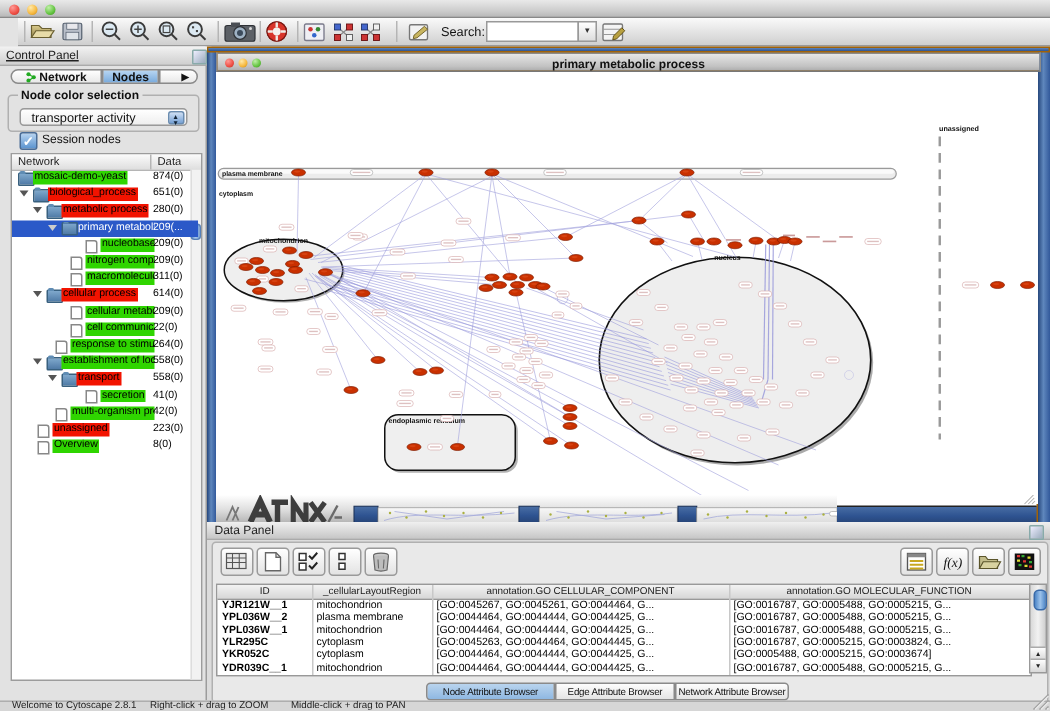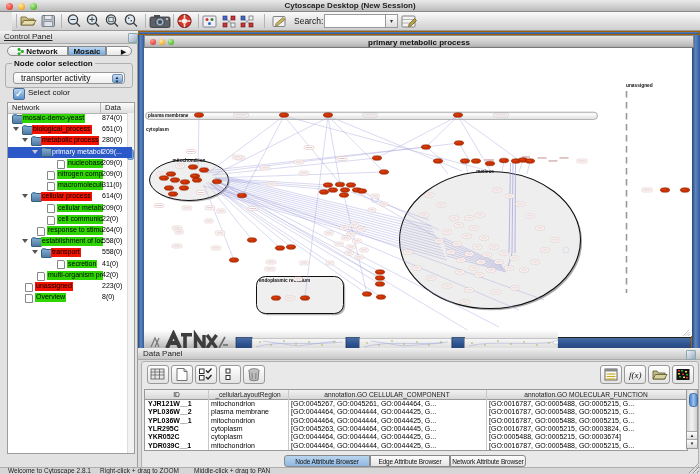--- a/index.html
+++ b/index.html
@@ -64,21 +64,20 @@
 #statusbar{left:0;top:467px;width:700px;height:7px;background:#d6d6d6;border-top:1px solid #aeaeae;font-size:6.5px;color:#222;}
 #statusbar div{position:absolute;top:-1px;}
 </style>
 </head>
 <body>
 
 <div id="mactitle" class="abs">
   <div class="light" style="left:6px;background:radial-gradient(circle at 35% 30%,#ff9a96,#ee4d43 60%,#b2322b);"></div>
   <div class="light" style="left:18px;background:radial-gradient(circle at 35% 30%,#ffe9a8,#f6b73c 60%,#b9831f);"></div>
   <div class="light" style="left:30px;background:radial-gradient(circle at 35% 30%,#c0f0a8,#63c440 60%,#3f8c26);"></div>
-  <div class="t">Cytoscape Desktop (New Session)</div>
 </div>
 
 <div id="toolbar" class="abs">
   <div class="sep" style="left:4px"></div>
   <div class="sep" style="left:49px"></div>
   <div class="sep" style="left:133px"></div>
   <div class="sep" style="left:161px"></div>
   <div class="sep" style="left:186px"></div>
   <div class="sep" style="left:252px"></div>
   <div id="tbicons">
@@ -171,30 +170,30 @@
 <div id="cpanel" class="abs">
   <div id="cphead" class="abs">Control Panel<span style="position:absolute;right:3px;top:2px;width:8px;height:8px;border:1px solid #8aa;background:linear-gradient(135deg,#eef,#9ab);border-radius:1px;"></span></div>
   <div id="cptabs" class="abs">
     <div class="cptab" style="left:0;width:61px;border-radius:5px 0 0 5px;"><span style="display:inline-block;width:7px;height:7px;margin-right:2px;vertical-align:-1px;"><svg width="7" height="7">
             <circle cx="2" cy="1.5" r="1.4" fill="#2a2"></circle>
             <circle cx="5.5" cy="3.5" r="1.4" fill="#2a2"></circle>
             <circle cx="2" cy="5.8" r="1.4" fill="#2a2"></circle>
             <line x1="2" y1="1.5" x2="5.5" y2="3.5" stroke="#2a2" stroke-width="0.7"></line>
             <line x1="2" y1="5.8" x2="5.5" y2="3.5" stroke="#2a2" stroke-width="0.7"></line>
           </svg></span>Network</div>
-    <div class="cptab" style="left:61px;width:38px;background:linear-gradient(#b8d6f2,#7aabdd);">Mosaic</div>
+    <div class="cptab" style="left:61px;width:38px;background:linear-gradient(#b8d6f2,#7aabdd);">Nodes</div>
     <div class="cptab" style="left:99px;width:26px;border-radius:0 5px 5px 0;font-size:6.5px;text-align:right;padding-right:5px;">▶</div>
   </div>
   <div id="ncs" class="abs">
     <div class="lg">Node color selection</div>
     <div id="combo" class="abs">transporter activity<div class="step">▲<br>▼</div></div>
   </div>
   <div id="selnodes" class="abs">
       <div id="cb">✓</div>
-      <div style="position:absolute;left:15px;top:0px;">Select color</div>
+      <div style="position:absolute;left:15px;top:0px;">Session nodes</div>
     </div>
   <div id="treebox" class="abs">
     <div id="treehead">
         <span style="position:absolute;left:4px;">Network</span>
         <span style="position:absolute;left:97px;">Data</span>
         <span style="position:absolute;left:92px;top:0;bottom:0;width:1px;background:#b5b5b5;"></span>
       </div>
     <div style="position:absolute;right:0;top:10px;bottom:0;width:6px;background:#f2f2f2;border-left:1px solid #ddd;"></div>
       <div style="position:absolute;right:0.5px;top:46px;width:5px;height:9px;border-radius:2.5px;background:linear-gradient(90deg,#6f9cd4,#a8c8ee,#6f9cd4);border:0.5px solid #5580b8;"></div>
       <div id="treerows" style="position:absolute;left:0;top:10px;">

